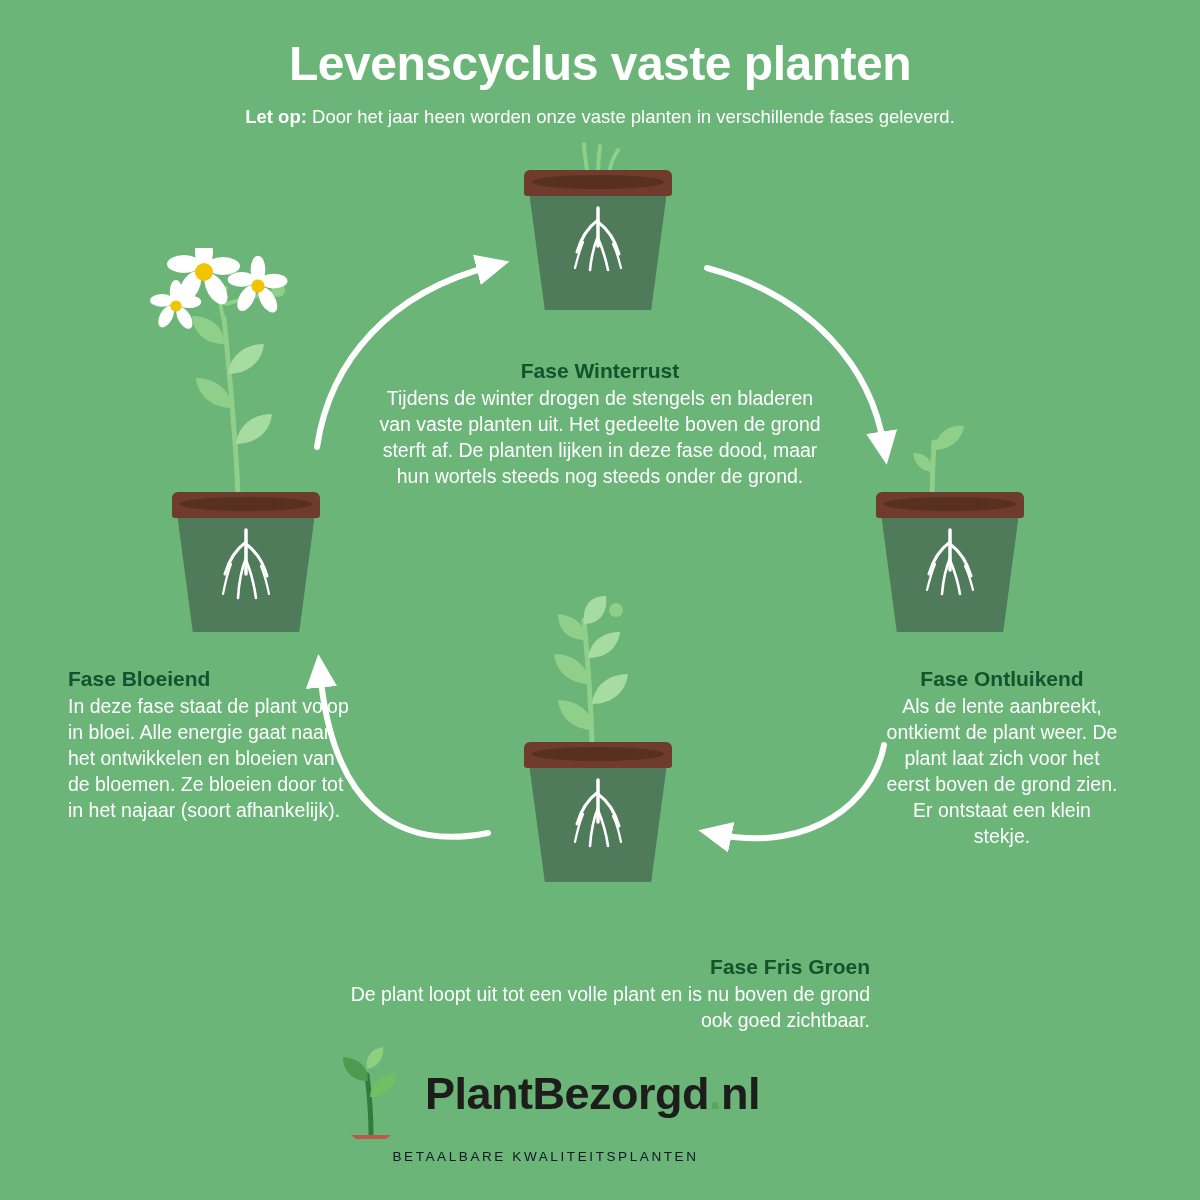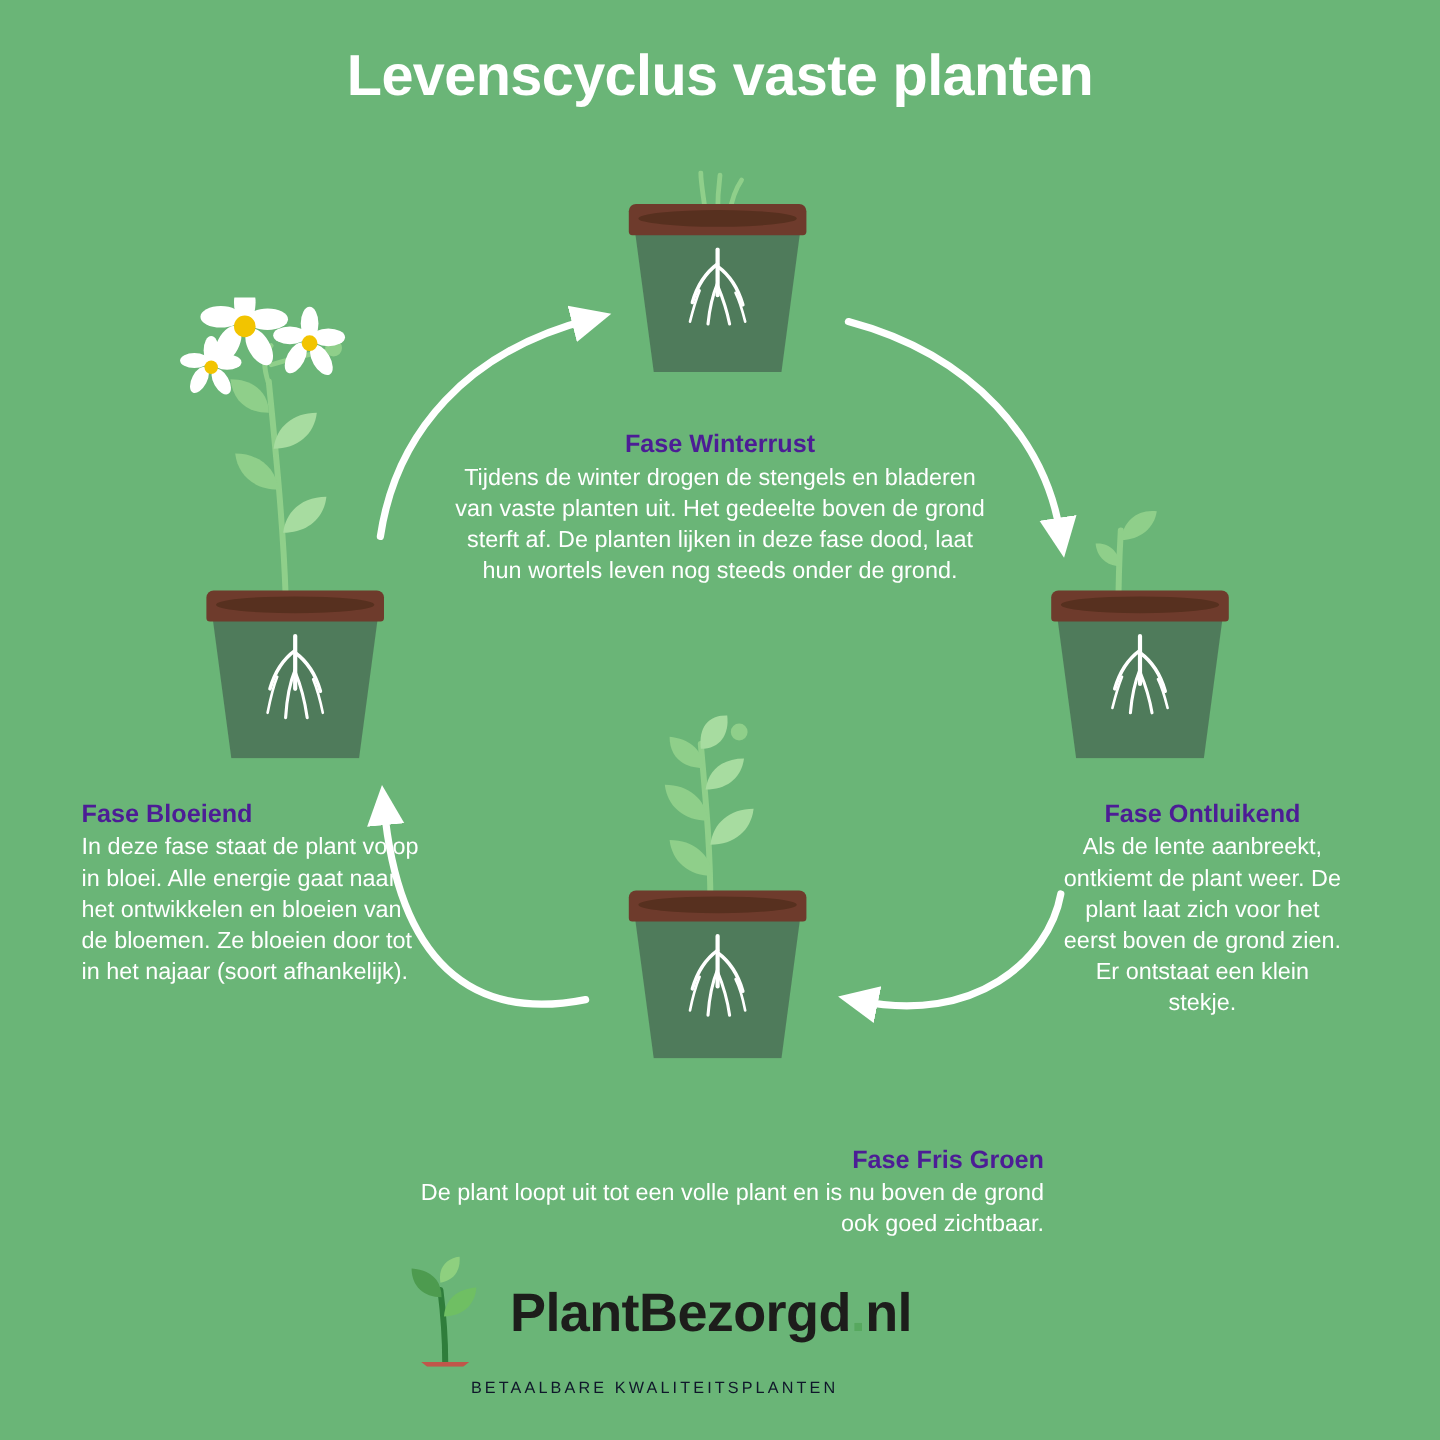--- a/index.html
+++ b/index.html
@@ -88,21 +88,21 @@
   }
 
   
   .phase {
     position: absolute;
   }
   .phase h3 {
     margin: 0 0 2px 0;
     font-size: 21px;
     font-weight: bold;
-    color: #4c1d95;
+    color: #14532d;
     line-height: 1.25;
   }
   .phase p {
     margin: 0;
     font-size: 19.5px;
     line-height: 1.33;
     color: #ffffff;
   }
   .ta-center { text-align: center; }
   .ta-left   { text-align: left; }
@@ -139,20 +139,23 @@
 
   svg { display: block; }
 </style>
 </head>
 <body>
 
 <div id="infographic">
 
   <div class="header">
     <h1 class="title">Levenscyclus vaste planten</h1>
+    <div class="subtitle">
+      <span class="lead">Let op:</span><span> Door het jaar heen worden onze vaste planten in verschillende fases geleverd.</span>
+    </div>
   </div>
 
   <svg width="1200" height="1200" style="position:absolute;left:0;top:0;pointer-events:none;">
     <defs>
       <marker id="arrowhead" markerWidth="6" markerHeight="6" refX="2.6" refY="3" orient="auto">
         <path d="M0,0.4 L5.6,3 L0,5.6 Z" fill="#ffffff"></path>
       </marker>
     </defs>
 
     <path d="M317,447 C330,360 390,292 492,266" fill="none" stroke="#ffffff" stroke-width="6" stroke-linecap="round" marker-end="url(#arrowhead)"></path>
@@ -291,21 +294,21 @@
         <path d="M45,30 C40,42 38,54 37,70" stroke="#ffffff" stroke-width="2.6" fill="none" stroke-linecap="round"></path>
         <path d="M45,32 C50,44 53,56 55,70" stroke="#ffffff" stroke-width="2.6" fill="none" stroke-linecap="round"></path>
         <path d="M30,36 C26,46 24,56 22,66" stroke="#ffffff" stroke-width="2.2" fill="none" stroke-linecap="round"></path>
         <path d="M60,38 C64,48 66,56 68,66" stroke="#ffffff" stroke-width="2.2" fill="none" stroke-linecap="round"></path>
       </svg>
     </div>
   </div>
 
   <div class="phase ta-center" style="left:378px; top:358px; width:444px;">
     <h3>Fase Winterrust</h3>
-    <p>Tijdens de winter drogen de stengels en bladeren van vaste planten uit. Het gedeelte boven de grond sterft af. De planten lijken in deze fase dood, laat hun wortels leven nog steeds onder de grond.</p>
+    <p>Tijdens de winter drogen de stengels en bladeren van vaste planten uit. Het gedeelte boven de grond sterft af. De planten lijken in deze fase dood, maar hun wortels steeds nog steeds onder de grond.</p>
   </div>
 
   <div class="phase ta-center" style="left:886px; top:666px; width:232px;">
     <h3>Fase Ontluikend</h3>
     <p>Als de lente aanbreekt, ontkiemt de plant weer. De plant laat zich voor het eerst boven de grond zien. Er ontstaat een klein stekje.</p>
   </div>
 
   <div class="phase ta-center" style="left:330px; top:954px; width:540px;text-align:right;">
     <h3>Fase Fris Groen</h3>
     <p>De plant loopt uit tot een volle plant en is nu boven de grond ook goed zichtbaar.</p>

